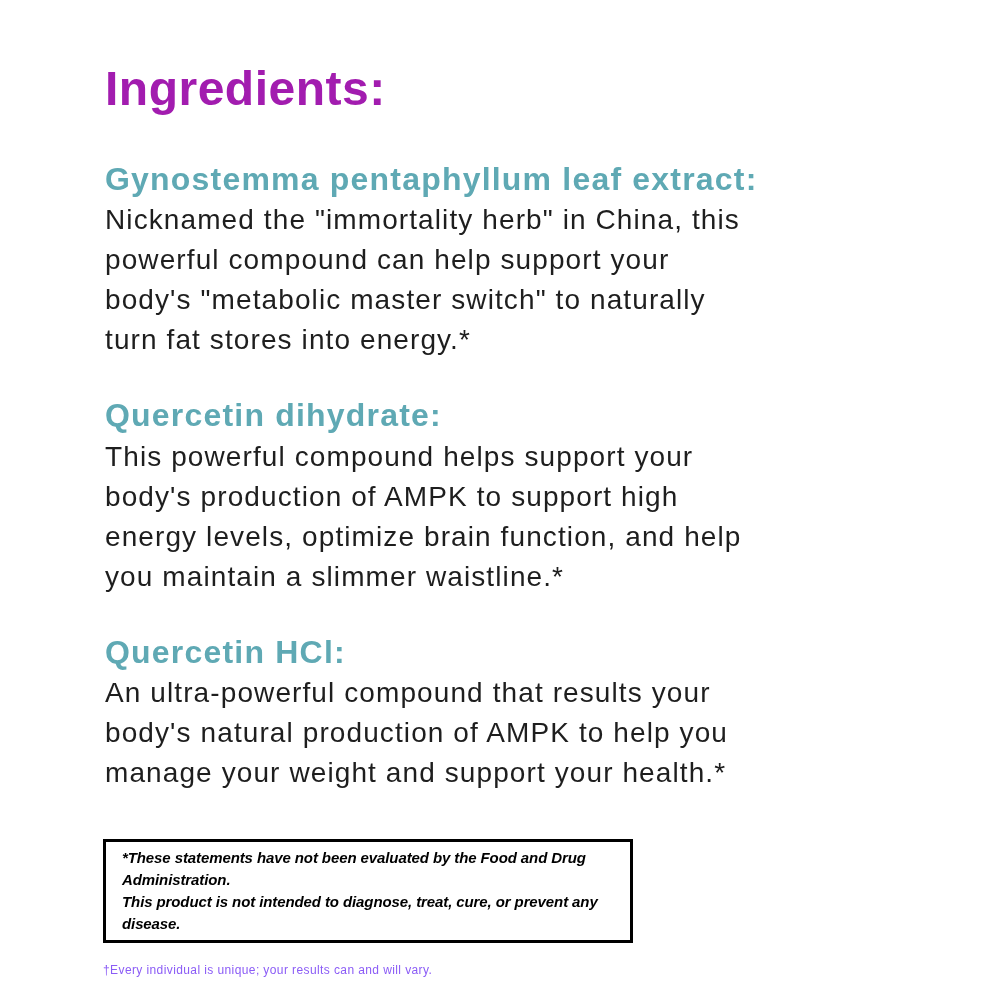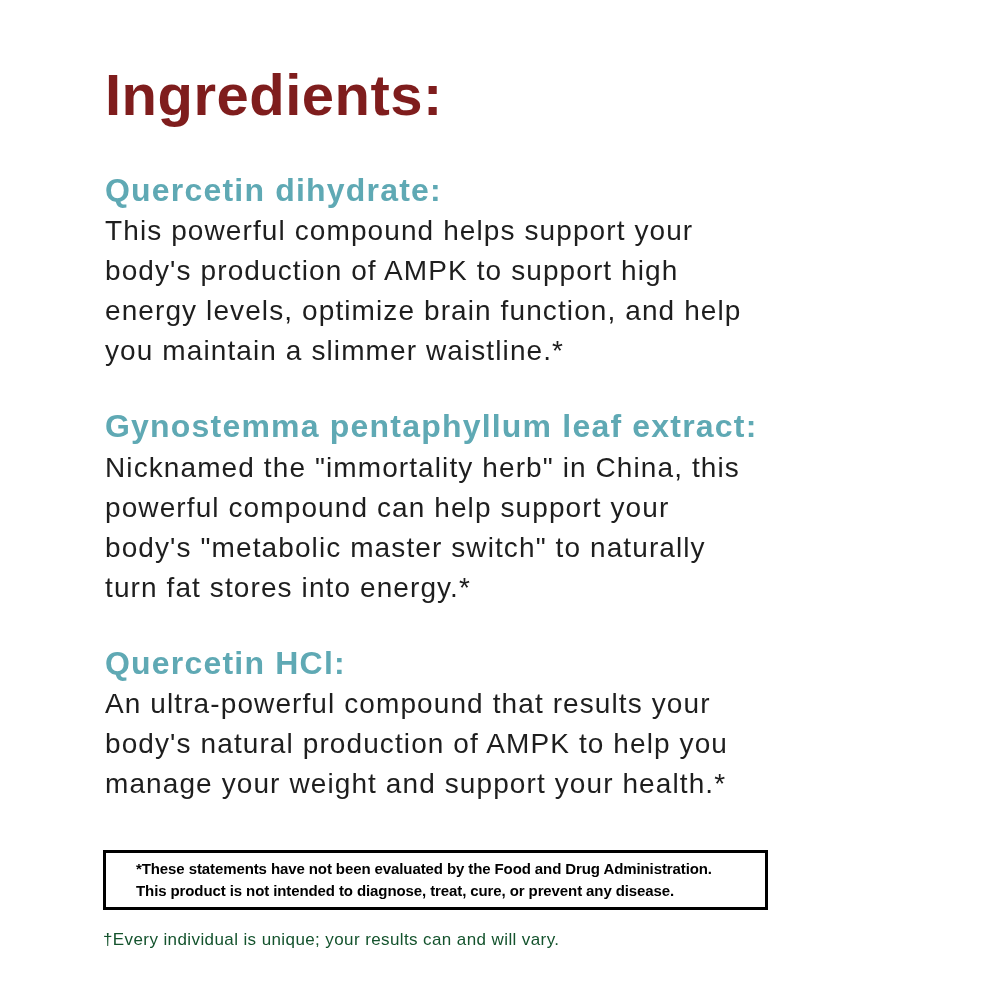--- a/index.html
+++ b/index.html
@@ -9,22 +9,22 @@
     font-family: "Liberation Sans", sans-serif;
   }
   .page {
     position: relative;
     width: 1000px; height: 1000px;
     background: #ffffff;
     padding: 63px 90px 0 105px;
     overflow: hidden;
   }
   .page-title {
-    color: #7f1d1d;
-    font-size: 58px;
+    color: #a21caf;
+    font-size: 48px;
     font-weight: 700;
     letter-spacing: 0.5px;
     line-height: 1.1;
     margin-bottom: 44px;
   }
   .ingredient-section { margin-bottom: 36px; }
   .section-heading {
     color: #5FA9B4;
     font-size: 32px;
     font-weight: 700;
@@ -36,65 +36,66 @@
     color: #1E1E1E;
     font-size: 28px;
     font-weight: 300;
     letter-spacing: 1.1px;
     line-height: 40px;
     white-space: pre-line;
   }
   .disclaimer-box {
     margin-top: 46px;
     margin-left: -2px;
-    width: 665px;
+    width: 530px;
     border: 3px solid #000000;
-    padding: 5px 8px 5px 30px;
+    padding: 5px 8px 5px 16px;
     background: #ffffff;
     overflow: hidden;
+    font-style: italic;
   }
   .disclaimer-text {
     color: #000000;
     font-size: 15px;
     font-weight: 700;
     letter-spacing: -0.1px;
     line-height: 22px;
     white-space: pre-line;
   }
   .results-footnote {
     margin-top: 20px;
     margin-left: -2px;
-    color: #14532d;
-    font-size: 17px;
+    color: #8b5cf6;
+    font-size: 12px;
     font-weight: 300;
     letter-spacing: 0.4px;
     line-height: 1.2;
   }
 </style>
 </head>
 <body>
 
 <div class="page">
 
   <h1 class="page-title">Ingredients:</h1>
 
   <section class="ingredient-section">
+    <h2 class="section-heading">Gynostemma pentaphyllum leaf extract:</h2>
+    <p class="section-body">Nicknamed the "immortality herb" in China, this
+powerful compound can help support your
+body's "metabolic master switch" to naturally
+turn fat stores into energy.*</p>
+  </section>
+
+  <section class="ingredient-section">
     <h2 class="section-heading">Quercetin dihydrate:</h2>
     <p class="section-body">This powerful compound helps support your
 body's production of AMPK to support high
 energy levels, optimize brain function, and help
 you maintain a slimmer waistline.*</p>
-  </section>
-
-  <section class="ingredient-section">
-    <h2 class="section-heading">Gynostemma pentaphyllum leaf extract:</h2>
-    <p class="section-body">Nicknamed the "immortality herb" in China, this
-powerful compound can help support your
-body's "metabolic master switch" to naturally
-turn fat stores into energy.*</p>
   </section>
 
   <section class="ingredient-section">
     <h2 class="section-heading">Quercetin HCl:</h2>
     <p class="section-body">An ultra-powerful compound that results your
 body's natural production of AMPK to help you
 manage your weight and support your health.*</p>
   </section>
 
   <div class="disclaimer-box">

